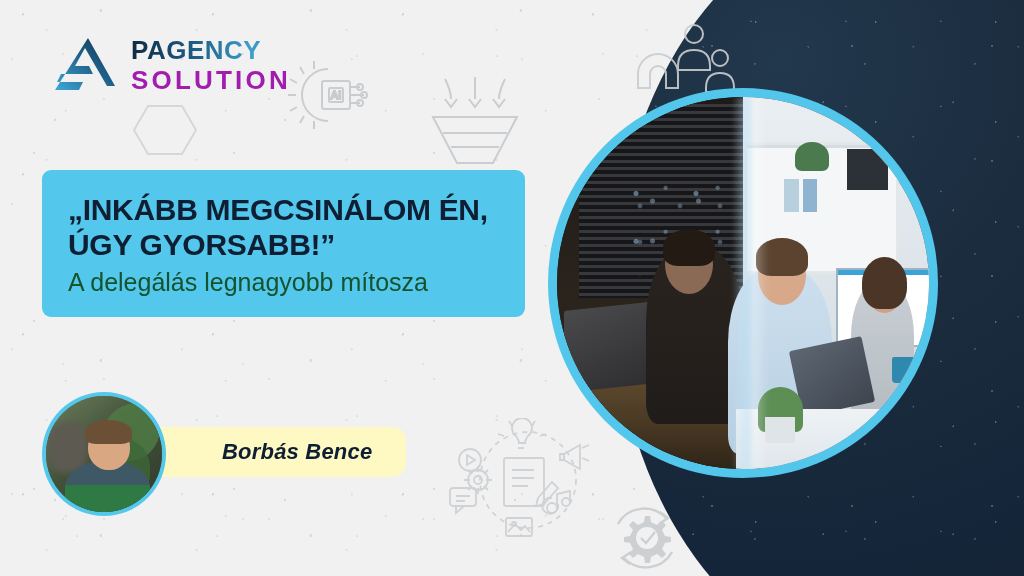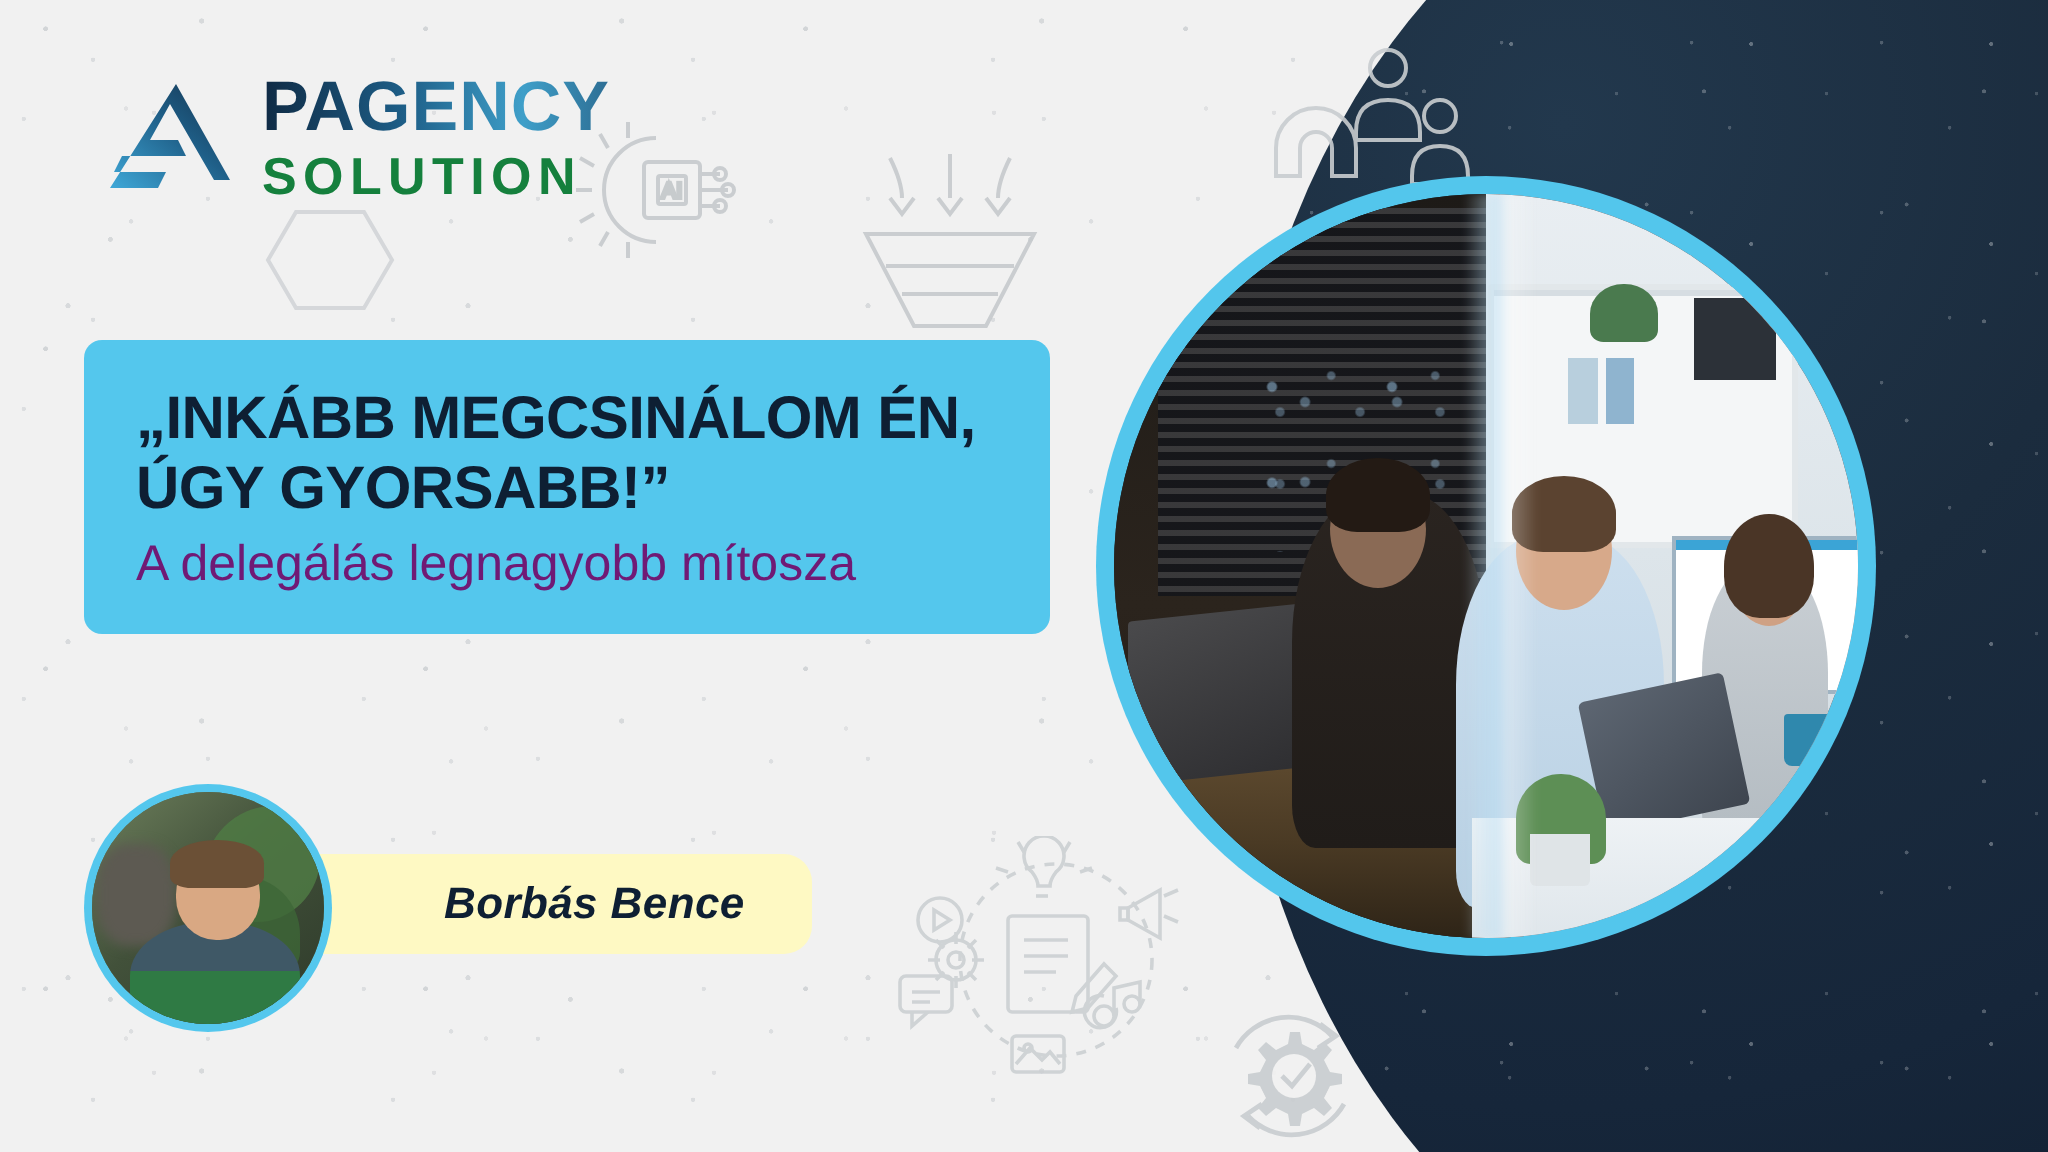--- a/index.html
+++ b/index.html
@@ -149,33 +149,33 @@
   .title-banner{
     position:absolute;left:42px;top:170px;width:483px;
     background:#54c7ed;border-radius:9px;
     padding:22px 26px 20px 26px;box-sizing:border-box;
   }
   .title-main{
     font-size:30px;line-height:1.18;font-weight:700;color:#0e1f33;
     letter-spacing:-.3px;margin:0 0 4px 0;
   }
   .title-sub{
-    font-size:25px;line-height:1.2;font-weight:400;color:#701a75;margin:0;
+    font-size:25px;line-height:1.2;font-weight:400;color:#14532d;margin:0;
   }
 
   
   .logo{position:absolute;left:55px;top:36px;display:flex;align-items:center;gap:14px;}
   .logo-text{display:flex;flex-direction:column;line-height:1;}
   .logo-word1{
-    font-size:35px;font-weight:700;letter-spacing:.5px;
+    font-size:26px;font-weight:700;letter-spacing:.5px;
     background:linear-gradient(90deg,#0f2a44 0%,#1d5d86 40%,#3f9fc9 75%,#2d6d93 100%);
     -webkit-background-clip:text;background-clip:text;color:transparent;
   }
   .logo-word2{
-    font-size:26px;font-weight:600;letter-spacing:3.2px;color:#15803d;margin-top:4px;
+    font-size:26px;font-weight:600;letter-spacing:3.2px;color:#a21caf;margin-top:4px;
   }
 
   
   .author-badge{
     position:absolute;left:138px;top:427px;width:268px;height:50px;
     background:#fef9c3;border-radius:6px 14px 14px 6px;
     display:flex;align-items:center;
   }
   .author-name{
     font-size:22px;font-weight:700;font-style:italic;color:#0e1f33;

